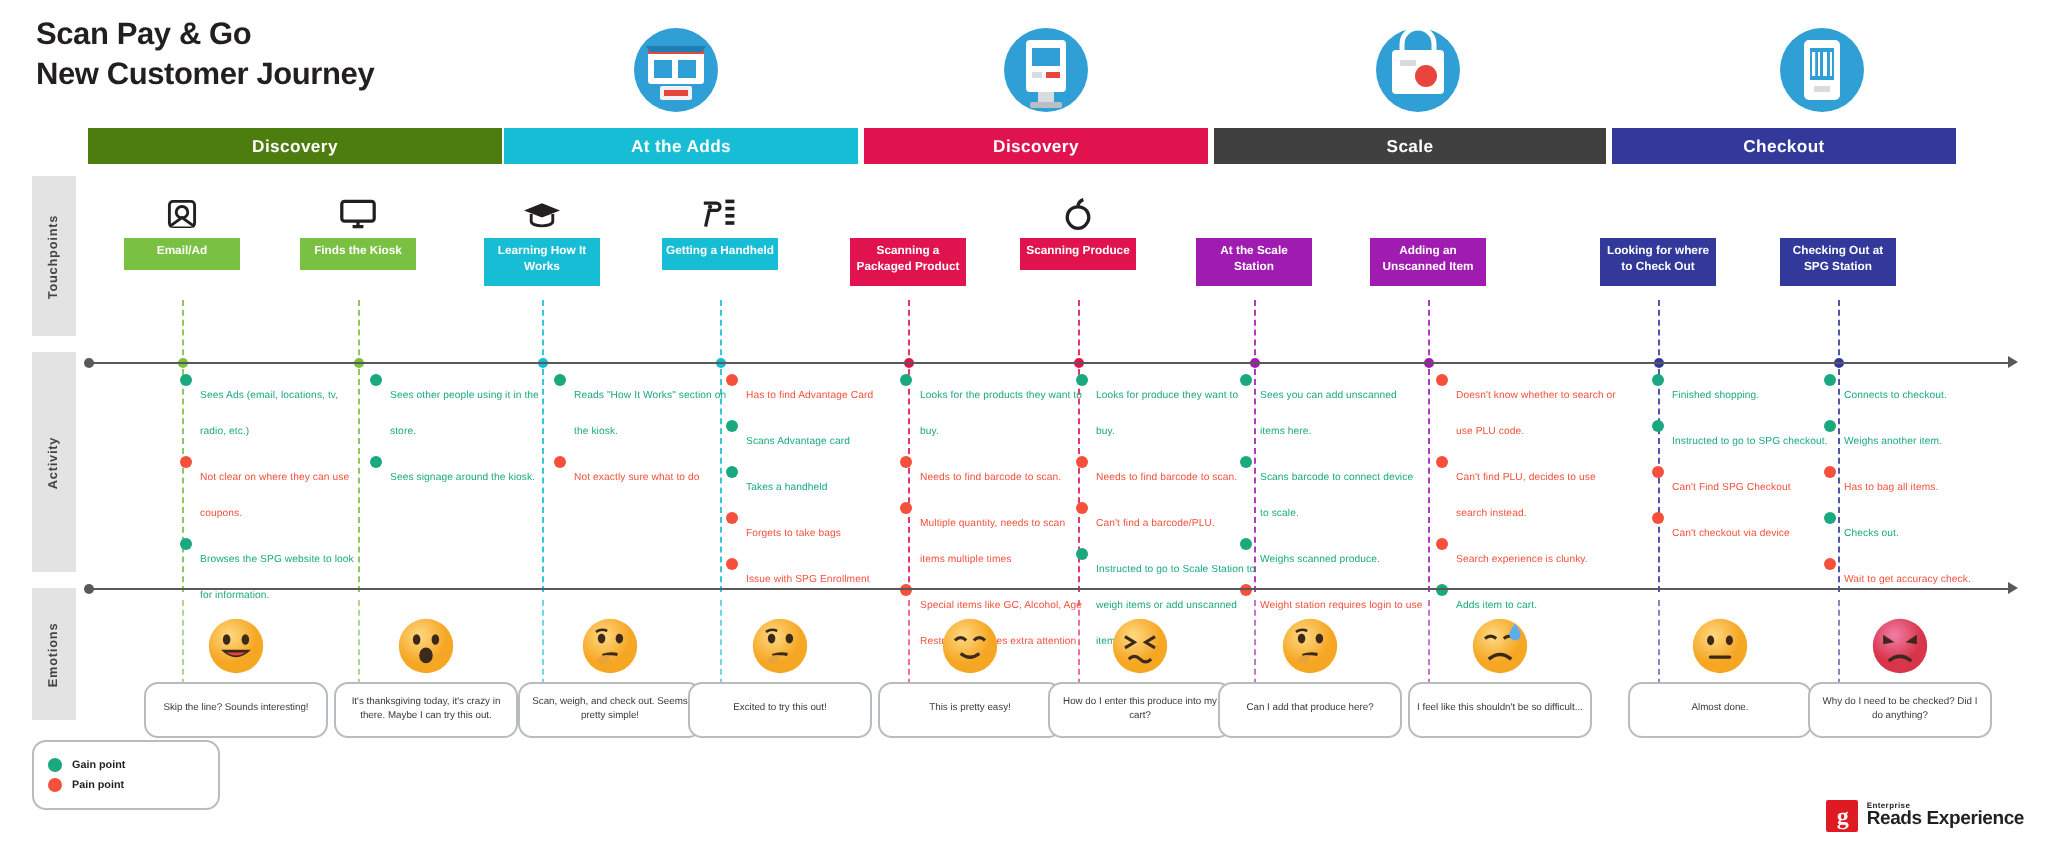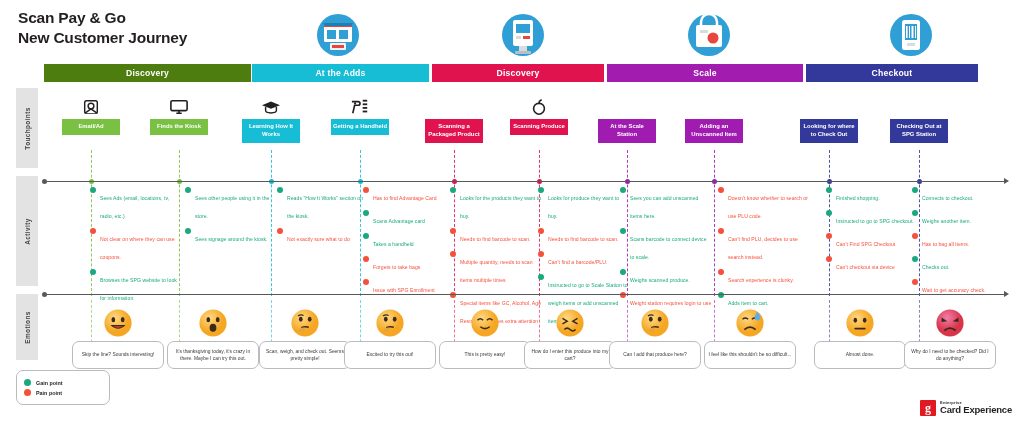--- a/index.html
+++ b/index.html
@@ -145,21 +145,21 @@
   <div id="dyn">
       <div class="phase" style="left:44px;width:207px;background:#4d7c0f">
         <span>Discovery</span>
       </div>
       <div class="phase" style="left:252px;width:177px;background:#16bdd4">
         <span>At the Adds</span>
       </div>
       <div class="phase" style="left:432px;width:172px;background:#e0134f">
         <span>Discovery</span>
       </div>
-      <div class="phase" style="left:607px;width:196px;background:#a21caf">
+      <div class="phase" style="left:607px;width:196px;background:#404040">
         <span>Scale</span>
       </div>
       <div class="phase" style="left:806px;width:172px;background:#33399b">
         <span>Checkout</span>
       </div>
       <div class="tp" style="left:62px;top:92px;">
         <div class="tpicon">
           <svg width="22" height="18" viewBox="0 0 24 20">
             <rect x="5" y="3" width="14" height="14" rx="2" fill="none" stroke="#231f20" stroke-width="1.6"></rect>
             <circle cx="12" cy="9" r="3.2" fill="none" stroke="#231f20" stroke-width="1.6"></circle>
@@ -516,17 +516,17 @@
     <div class="li">
       <i style="background:#f4503c"></i>
       <b>Pain point</b>
     </div>
   </div>
 
   <div class="logo">
     <div class="mark">g</div>
     <div class="wm">
       <span class="e">Enterprise</span>
-      <span class="u">Card Experience</span>
+      <span class="u">Reads Experience</span>
     </div>
   </div>
 
 </div>
 
 </body></html>

